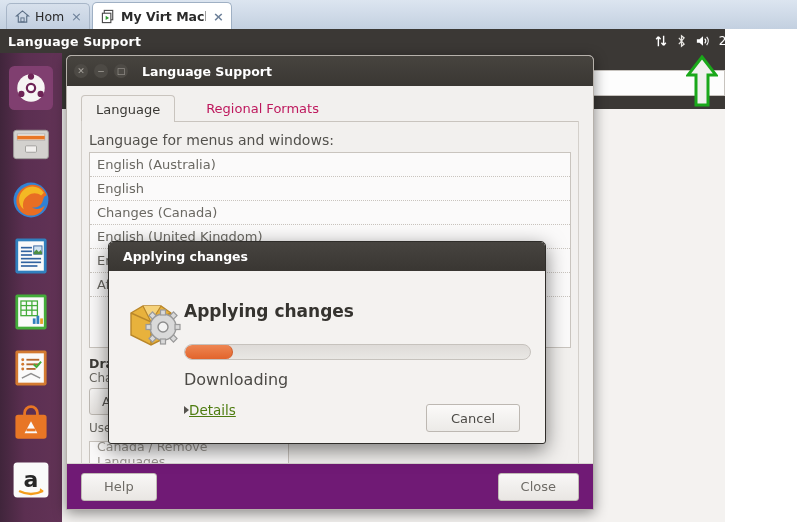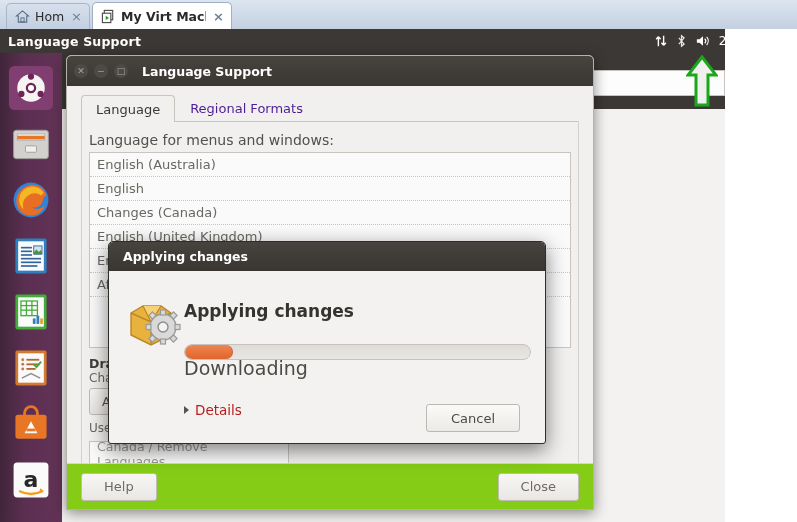--- a/index.html
+++ b/index.html
@@ -121,24 +121,24 @@
     background: #4d4a45;
     display: flex; align-items: center; justify-content: center;
     color: #a6a29c; font-size: 9px; line-height: 1;
   }
   .langwin-title .wtitle {
     color: #ffffff; font-size: 12.5px; font-weight: bold; margin-left: 8px;
   }
   .tabs-row {
     position: absolute; left: 14px; top: 38px; right: 14px; height: 28px;
     border-bottom: 1px solid #c9c4be;
-    display: flex; align-items: flex-end;
+    display: flex; align-items: flex-end; gap: 16px;
   }
   .wtab {
-    height: 27px; padding: 0 14px; font-size: 13px; color: #4c1d95;
+    height: 27px; padding: 0 14px; font-size: 13px; color: #be185d;
     display: flex; align-items: center;
     border: 1px solid transparent; border-bottom: none;
   }
   .wtab.sel {
     background: #f2f0ee; color: #3b3935;
     border-color: #c9c4be; border-radius: 4px 4px 0 0;
     margin-bottom: -1px;
   }
   .sec-label {
     position: absolute; left: 22px; top: 76px;
@@ -189,21 +189,21 @@
     border: 1px solid #bdb8b2; border-radius: 3px;
     font-size: 12.5px; color: #565450;
   }
   .caret-down {
     width: 0; height: 0;
     border-left: 5px solid transparent; border-right: 5px solid transparent;
     border-top: 5px solid #6b6863;
   }
   .langwin-footer {
     position: absolute; left: 0; right: 0; bottom: 0; height: 46px;
-    border-top: 1px solid #d8d4d0; background: #84cc16;
+    border-top: 1px solid #d8d4d0; background: #701a75;
     display: flex; align-items: center; padding: 0 14px;
   }
   .fbtn {
     height: 28px; padding: 0 22px;
     display: flex; align-items: center; justify-content: center;
     font-size: 13px; color: #6e6b66;
     background: linear-gradient(#f8f7f6, #e9e6e3);
     border: 1px solid #c0bbb5; border-radius: 3px;
   }
   .fbtn.right { margin-left: auto; }
@@ -238,27 +238,27 @@
     position: absolute; left: 75px; top: 73px; width: 347px; height: 16px;
     background: linear-gradient(#dedbd8, #e9e7e4);
     border: 1px solid #c6c2bd; border-radius: 8px; overflow: hidden;
   }
   .pbar-fill {
     height: 100%; border-radius: 8px;
     background: linear-gradient(#ee8652, #e2642c);
     border-right: 1px solid #cf5a27;
   }
   .dlg-status {
-    position: absolute; left: 75px; top: 86px;
-    font-size: 19px; color: #4c4a46;
+    position: absolute; left: 75px; top: 99px;
+    font-size: 16px; color: #4c4a46;
   }
   .dlg-details {
     position: absolute; left: 75px; top: 131px;
-    display: flex; align-items: center; gap: 6px;
-    font-size: 13.5px; color: #b91c1c;
+    display: flex; align-items: center; 
+    font-size: 13.5px; color: #4d7c0f; text-decoration: underline;
   }
   .caret-right {
     width: 0; height: 0;
     border-top: 4px solid transparent; border-bottom: 4px solid transparent;
     border-left: 5px solid #55534e;
   }
   .dlg-cancel {
     position: absolute; right: 25px; bottom: 13px;
     height: 28px; padding: 0 24px;
     display: flex; align-items: center; justify-content: center;

